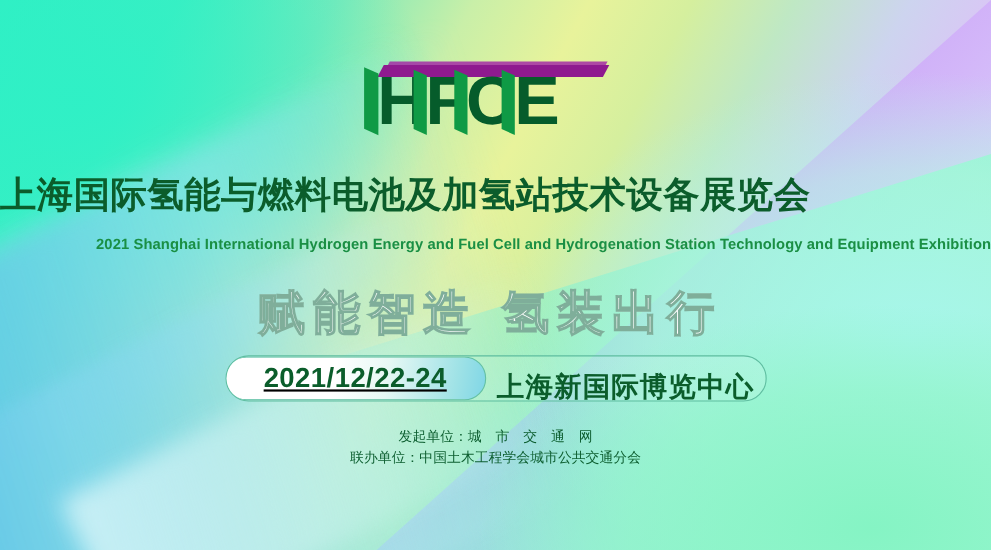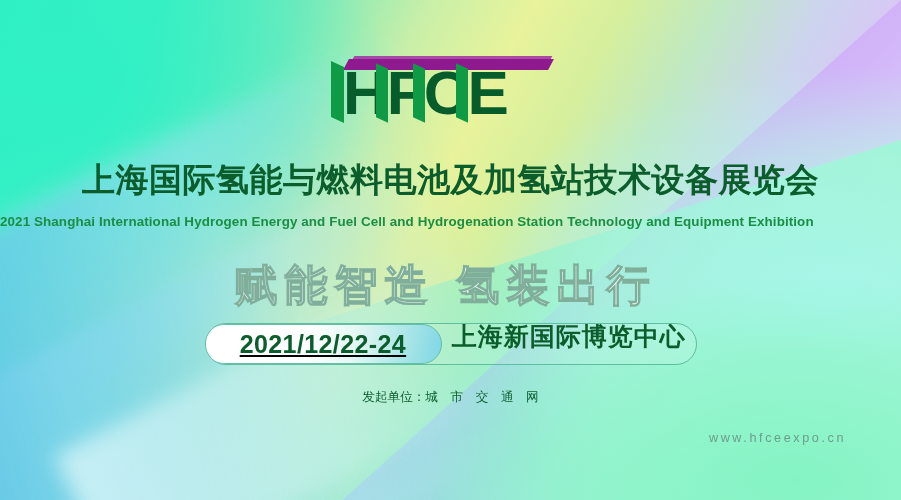--- a/index.html
+++ b/index.html
@@ -115,30 +115,30 @@
     font-weight:700;font-size:60px;line-height:60px;
     color:#ffffff;
     -webkit-text-stroke:1.6px #1c6b35;
     letter-spacing:2px;
     padding-bottom:4px;
   }
 
   
   .title-cn{
     position:absolute;left:0;right:0;top:160px;
-    text-align:center;
-    font-family:Liberation Sans, sans-serif;
+    text-align:left;
+    font-family:Liberation Mono, monospace;
     font-weight:700;
     font-size:33px;line-height:40px;
     color:#0b5d2b;
     letter-spacing:.5px;
   }
   .title-en{
     position:absolute;left:0;right:0;top:213px;
-    text-align:left;
+    text-align:right;
     font-weight:700;
     font-size:13.4px;line-height:18px;
     color:#1a8f44;
     letter-spacing:.1px;
   }
 
   
   .slogan{
     position:absolute;left:0;right:10px;top:258px;
     text-align:center;
@@ -171,21 +171,21 @@
     display:flex;align-items:center;justify-content:center;
     margin-left:-1.6px;
     text-decoration:underline;
   }
   .pill-date-text{
     font-weight:700;font-size:25px;line-height:25px;
     color:#0b5d2b;letter-spacing:.4px;
   }
   .pill-venue{
     flex:1;height:100%;
-    display:flex;align-items:flex-start;justify-content:center;
+    display:flex;align-items:flex-end;justify-content:center;
   }
   .pill-venue-text{
     font-family:"DejaVu Sans","Liberation Sans",sans-serif;
     font-weight:700;font-size:25px;line-height:25px;
     color:#0b5d2b;letter-spacing:1px;
   }
 
   
   .credits{
     position:absolute;left:0;right:0;top:388px;
@@ -257,18 +257,18 @@
       <div class="pill-date">
         <span class="pill-date-text">2021/12/22-24</span>
       </div>
       <div class="pill-venue">
         <span class="pill-venue-text">上海新国际博览中心</span>
       </div>
     </div>
 
     <div class="credits">
       <div>发起单位：城　市　交　通　网</div>
+      <div>联办单位：中国土木工程学会城市公共交通分会</div>
     </div>
 
-    <div class="site">www.hfceexpo.cn</div>
 
   </div>
 </div>
 
 </body></html>

